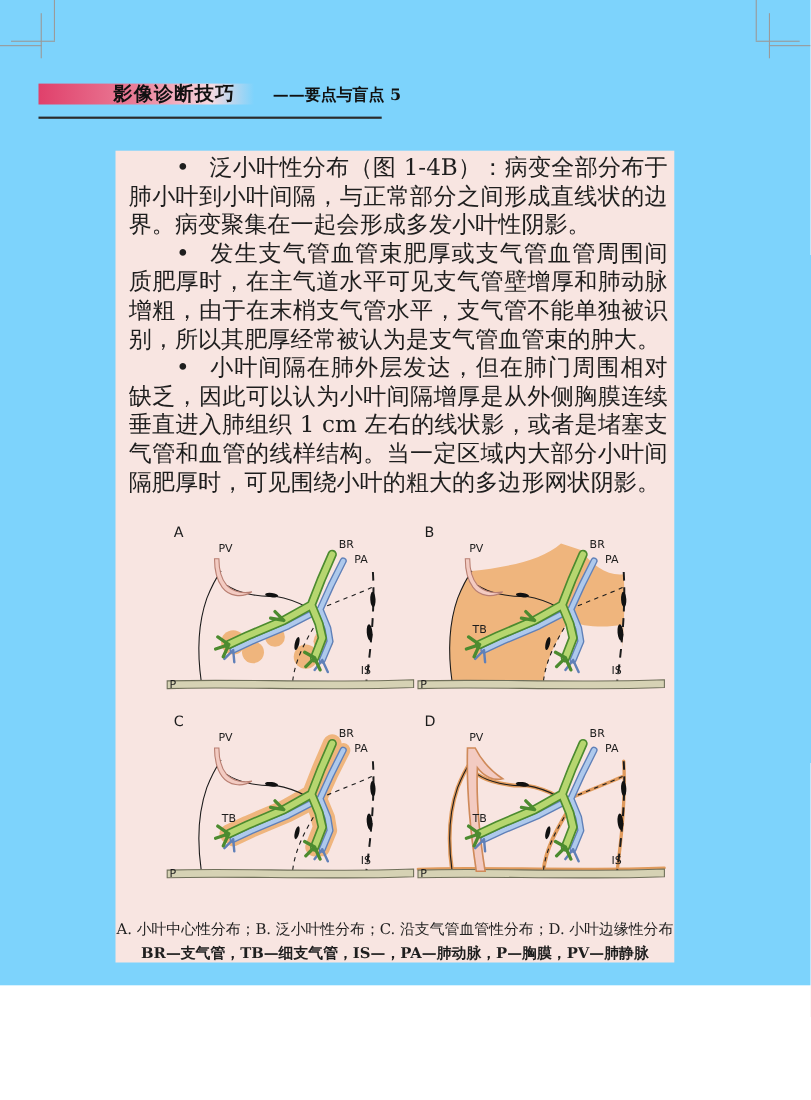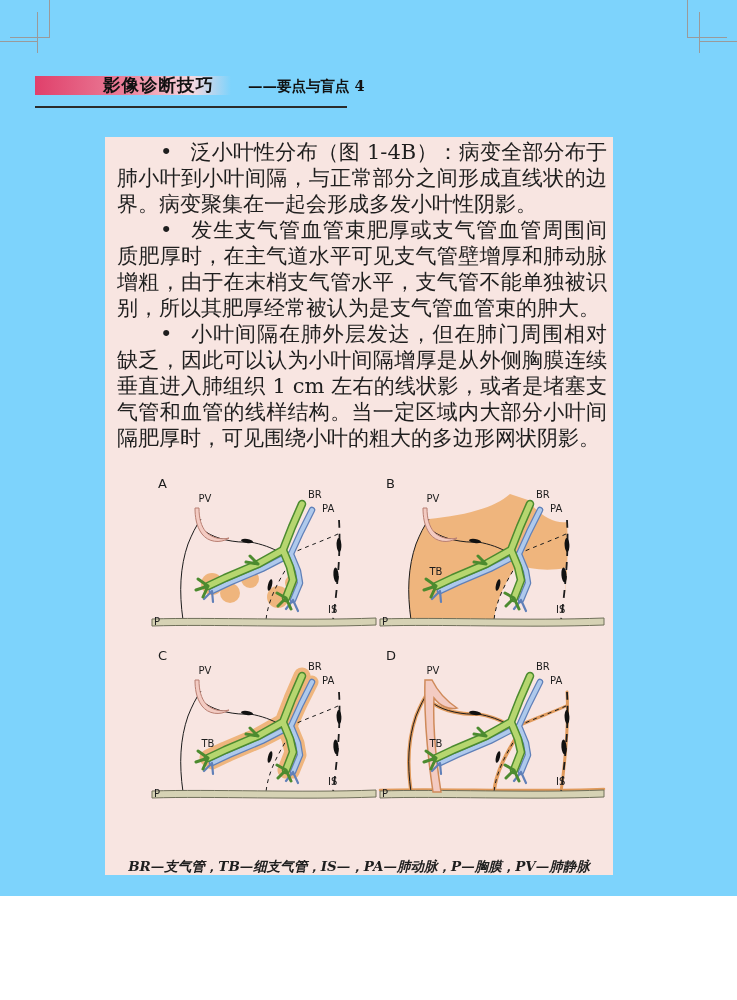--- a/index.html
+++ b/index.html
@@ -22,21 +22,21 @@
   
   #figure{position:absolute;left:150px;top:472px;width:456px;height:344px;}
   #figure svg{position:absolute;width:228px;height:168px;}
   #svgA{left:0;top:0;}   #svgB{left:228px;top:0;}
   #svgC{left:0;top:172px;}  #svgD{left:228px;top:172px;}
   #figure text{font-family:"DejaVu Sans","Liberation Sans",sans-serif;}
   .cap{position:absolute;left:105px;width:508px;text-align:center;}
   #cap-title{top:810px;font-weight:bold;font-size:14.5px;}
   #cap-title sup{font-size:9.5px;}
   #cap-line2{top:836px;font-size:13.5px;}
-  #cap-line3{top:858px;font-size:13.5px;font-weight:bold;font-style:italic;}
+  #cap-line3{top:858px;font-size:13.5px;font-weight:bold;}
   
   #pg-bar{position:absolute;left:103px;top:899px;width:4px;height:14px;background:#e06a80;}
   #pg-num{position:absolute;left:115px;top:896px;font-family:"DejaVu Sans","Liberation Sans",sans-serif;
           font-weight:bold;font-size:14px;color:#111;}
 </style>
 </head>
 <body>
 
 <div id="page">
 
@@ -52,21 +52,21 @@
   <div class="cm" style="left:10px;top:962px;width:40px;height:1px"></div>
   <div class="cm" style="left:37px;top:947px;width:1px;height:41px"></div>
   <div class="cm" style="left:0;top:958px;width:38px;height:1px"></div>
   <div class="cm" style="left:687px;top:963px;width:1px;height:37px"></div>
   <div class="cm" style="left:687px;top:962px;width:40px;height:1px"></div>
   <div class="cm" style="left:699px;top:947px;width:1px;height:41px"></div>
   <div class="cm" style="left:699px;top:958px;width:38px;height:1px"></div>
 
   <div id="hdr-bar"></div>
   <div id="hdr-title">影像诊断技巧</div>
-  <div id="hdr-sub">——要点与盲点 4</div>
+  <div id="hdr-sub">——要点与盲点 5</div>
   <div id="hdr-rule"></div>
 
   <div id="block"></div>
 
   <div id="paras">
     <p><span class="b">•</span><span>泛小叶性分布（图 1-4B）：病变全部分布于肺小叶到小叶间隔，与正常部分之间形成直线状的边界。病变聚集在一起会形成多发小叶性阴影。</span></p>
     <p><span class="b">•</span><span>发生支气管血管束肥厚或支气管血管周围间质肥厚时，在主气道水平可见支气管壁增厚和肺动脉增粗，由于在末梢支气管水平，支气管不能单独被识别，所以其肥厚经常被认为是支气管血管束的肿大。</span></p>
     <p><span class="b">•</span><span>小叶间隔在肺外层发达，但在肺门周围相对缺乏，因此可以认为小叶间隔增厚是从外侧胸膜连续垂直进入肺组织 1 cm 左右的线状影，或者是堵塞支气管和血管的线样结构。当一定区域内大部分小叶间隔肥厚时，可见围绕小叶的粗大的多边形网状阴影。</span></p>
   </div>
 
@@ -234,18 +234,19 @@
         <text x="55" y="30" text-anchor="middle">PV</text>
         <text x="158" y="26">BR</text>
         <text x="172" y="40">PA</text>
         <text x="58" y="103" text-anchor="middle">TB</text>
         <text x="4" y="153">P</text>
         <text x="178" y="141">IS</text>
       </g>
     </svg>
   </div>
 
+  <div id="cap-line2" class="cap">A. 小叶中心性分布；B. 泛小叶性分布；C. 沿支气管血管性分布；D. 小叶边缘性分布</div>
   <div id="cap-line3" class="cap">BR—支气管，TB—细支气管，IS—，PA—肺动脉，P—胸膜，PV—肺静脉</div>
 
   <div id="pg-bar"></div>
   <div id="pg-num">4</div>
 
 </div>
 
 </body></html>

